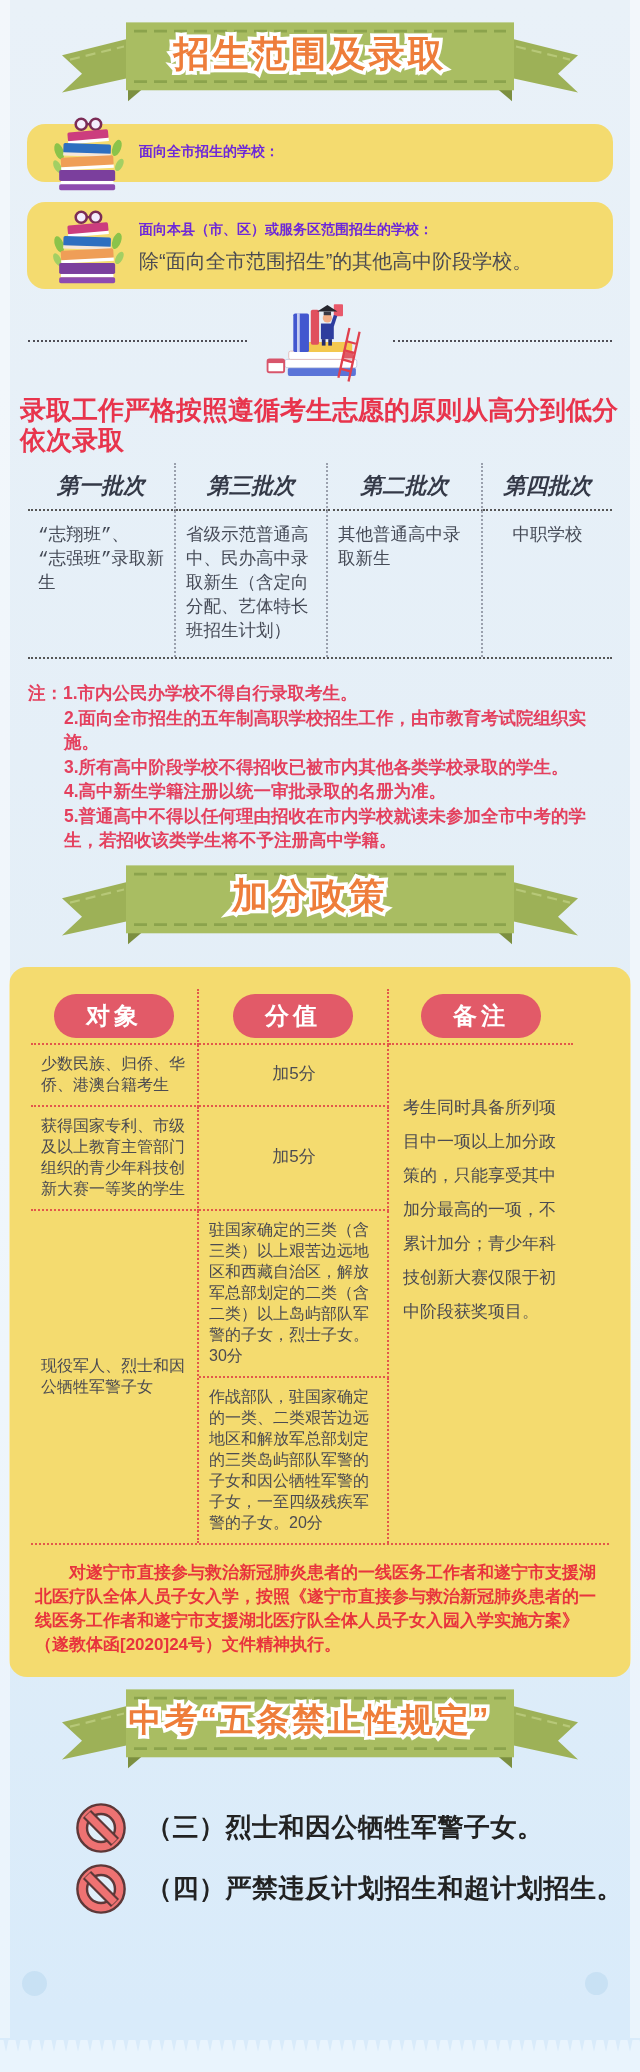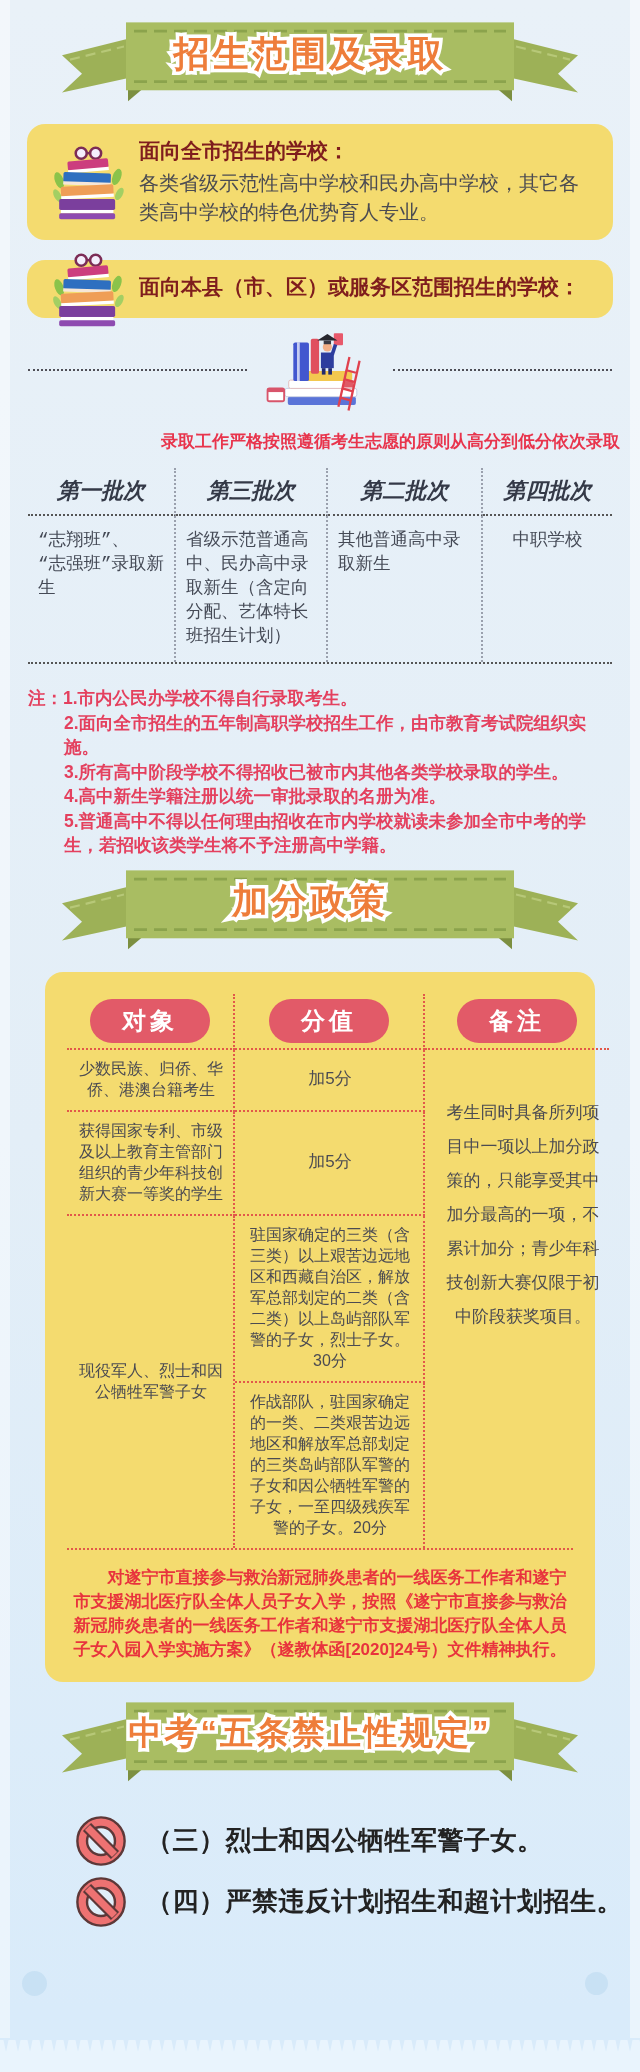--- a/index.html
+++ b/index.html
@@ -17,48 +17,48 @@
   .t-stroke{position:absolute;-webkit-text-stroke:7px #fff;color:#fff;
         text-shadow:0 0 2px #fff,0 0 4px #fff;}
   .t-fill{position:relative;color:#ee7d3a;}
   .rib-title{font-weight:900;font-size:36px;letter-spacing:3px;white-space:nowrap;}
   .rib-title-sm{font-size:33px;}
 
   
   .card{position:relative;width:586px;margin:0 auto;background:#f4db6f;border-radius:18px;
         padding:13px 22px 13px 112px;box-sizing:border-box;}
   .card .books{position:absolute;left:22px;top:50%;transform:translateY(-50%);width:78px;height:78px;}
-  .card-title{color:#7f1d1d;font-weight:bold;font-size:21px;line-height:28px;margin-bottom:4px;}
+  .card-title{color:#6d28d9;font-weight:bold;font-size:14px;line-height:28px;margin-bottom:4px;}
   .card-body{color:#4b4b52;font-size:20px;line-height:29px;}
 
   
   .divider{display:flex;align-items:center;width:584px;margin:6px auto 0;height:92px;}
   .dl{flex:1;border-top:2px dotted #4f4f57;height:0;}
   .divider .grad{width:126px;height:92px;margin:0 10px;flex:0 0 auto;}
 
-  .principle{margin:8px auto 0;width:600px;text-align:right;color:#e8344c;
-        font-weight:bold;font-size:17px;line-height:36px;}
+  .principle{margin:8px auto 0;width:600px;text-align:left;color:#e8344c;
+        font-weight:bold;font-size:26px;line-height:30px;}
 
   
   .btable{width:584px;margin:8px auto 0;display:grid;grid-template-columns:148px 152px 155px 129px;
         border-bottom:2px dotted #555;}
   .bt-h{font-size:22px;font-weight:bold;color:#343947;text-align:center;line-height:46px;height:46px;
         border-bottom:2px dotted #555;font-style:italic;}
   .bt-c{font-size:17.5px;color:#454a56;line-height:24px;padding:12px 10px 14px;font-family:Liberation Mono, monospace;}
   .vline-g{border-right:2px dotted #9aa0ad;}
   .bt-c.center{text-align:center;}
 
   
   .notes{width:584px;margin:22px auto 0;color:#e4405e;font-weight:bold;font-size:17.5px;line-height:24.5px;}
   .note-line{padding-left:36px;}
   .note-line.first{padding-left:0;}
 
   
-  .bigcard{width:550px;margin:14px auto 16px;background:#f4db6f;border-radius:18px;
-        padding:22px 22px 20px;box-sizing:border-box;text-align:center;}
+  .bigcard{width:622px;margin:14px auto 8px;background:#f4db6f;border-radius:18px;
+        padding:22px 22px 20px;box-sizing:border-box;}
   .bonus{display:grid;grid-template-columns:168px 190px 184px;margin:0 auto;
         border-bottom:2px dotted #e2584a;
         grid-template-areas:"h1 h2 h3" "a1 b1 rm" "a2 b2 rm" "a3 b3a rm" "a3 b3b rm";}
   .bonus>div{box-sizing:border-box;}
   .ar-h1{grid-area:h1;} .ar-h2{grid-area:h2;} .ar-h3{grid-area:h3;}
   .ar-a1{grid-area:a1;} .ar-b1{grid-area:b1;} .ar-rm{grid-area:rm;}
   .ar-a2{grid-area:a2;} .ar-b2{grid-area:b2;}
   .ar-a3{grid-area:a3;} .ar-b3a{grid-area:b3a;} .ar-b3b{grid-area:b3b;}
   .vline-r{border-right:2px dotted #e2584a;}
   .hline-r{border-bottom:2px dotted #e2584a;}
@@ -132,21 +132,20 @@
       </g>
       <g transform="rotate(-3 46 55)">
         <rect x="14" y="50" width="62" height="12" rx="2" fill="#ef9e57"></rect>
         <rect x="14" y="61" width="62" height="4" fill="#fff"></rect>
       </g>
       <rect x="12" y="66" width="66" height="13" rx="2" fill="#7b3f9d"></rect>
       <rect x="14" y="79" width="62" height="4" fill="#fff"></rect>
       <rect x="12" y="83" width="66" height="7" rx="2" fill="#8e4bb0"></rect>
     </svg>
     <div class="card-title">面向全市招生的学校：</div>
-    <div class="card-body">各类省级示范性高中学校和民办高中学校，其它各类高中学校的特色优势育人专业。</div>
   </div>
 
   <div class="card mt20">
     <svg class="books" viewBox="0 0 92 92">
       <ellipse cx="12" cy="44" rx="5" ry="10" fill="#8bc34a" transform="rotate(-20 12 44)"></ellipse>
       <ellipse cx="80" cy="40" rx="5" ry="10" fill="#8bc34a" transform="rotate(20 80 40)"></ellipse>
       <ellipse cx="10" cy="62" rx="4" ry="8" fill="#a3cf63" transform="rotate(-28 10 62)"></ellipse>
       <ellipse cx="83" cy="60" rx="4" ry="8" fill="#a3cf63" transform="rotate(28 83 60)"></ellipse>
       <circle cx="38" cy="12" r="6.5" fill="#f4eefc" stroke="#7c2c56" stroke-width="3"></circle>
       <circle cx="55" cy="12" r="6.5" fill="#f4eefc" stroke="#7c2c56" stroke-width="3"></circle>
@@ -161,20 +160,21 @@
       </g>
       <g transform="rotate(-3 46 55)">
         <rect x="14" y="50" width="62" height="12" rx="2" fill="#ef9e57"></rect>
         <rect x="14" y="61" width="62" height="4" fill="#fff"></rect>
       </g>
       <rect x="12" y="66" width="66" height="13" rx="2" fill="#7b3f9d"></rect>
       <rect x="14" y="79" width="62" height="4" fill="#fff"></rect>
       <rect x="12" y="83" width="66" height="7" rx="2" fill="#8e4bb0"></rect>
     </svg>
     <div class="card-title">面向本县（市、区）或服务区范围招生的学校：</div>
+    <div class="card-body">除“面向全市范围招生”的其他高中阶段学校。</div>
   </div>
 
   <div class="divider">
     <div class="dl"></div>
     <svg class="grad" viewBox="0 0 130 100">
       <rect x="30" y="79" width="74" height="9" rx="2" fill="#5a74d8"></rect>
       <rect x="27" y="70" width="78" height="9" rx="2" fill="#fff" stroke="#c5cbe0" stroke-width="1"></rect>
       <rect x="31" y="61" width="70" height="9" rx="2" fill="#fff" stroke="#e0b9b9" stroke-width="1"></rect>
       <rect x="90" y="62" width="11" height="7" fill="#e05a66"></rect>
       <rect x="44" y="51" width="56" height="11" rx="3" fill="#f3c84f"></rect>

